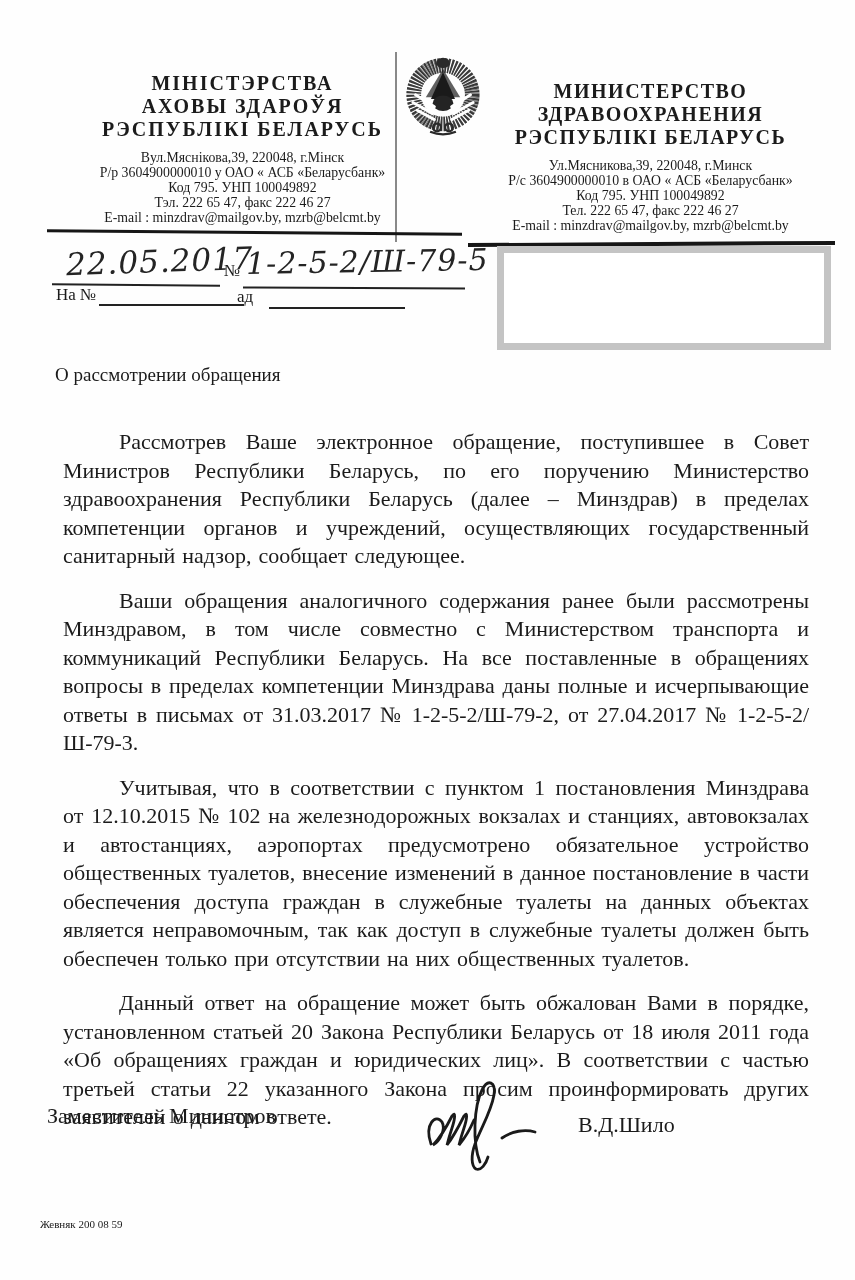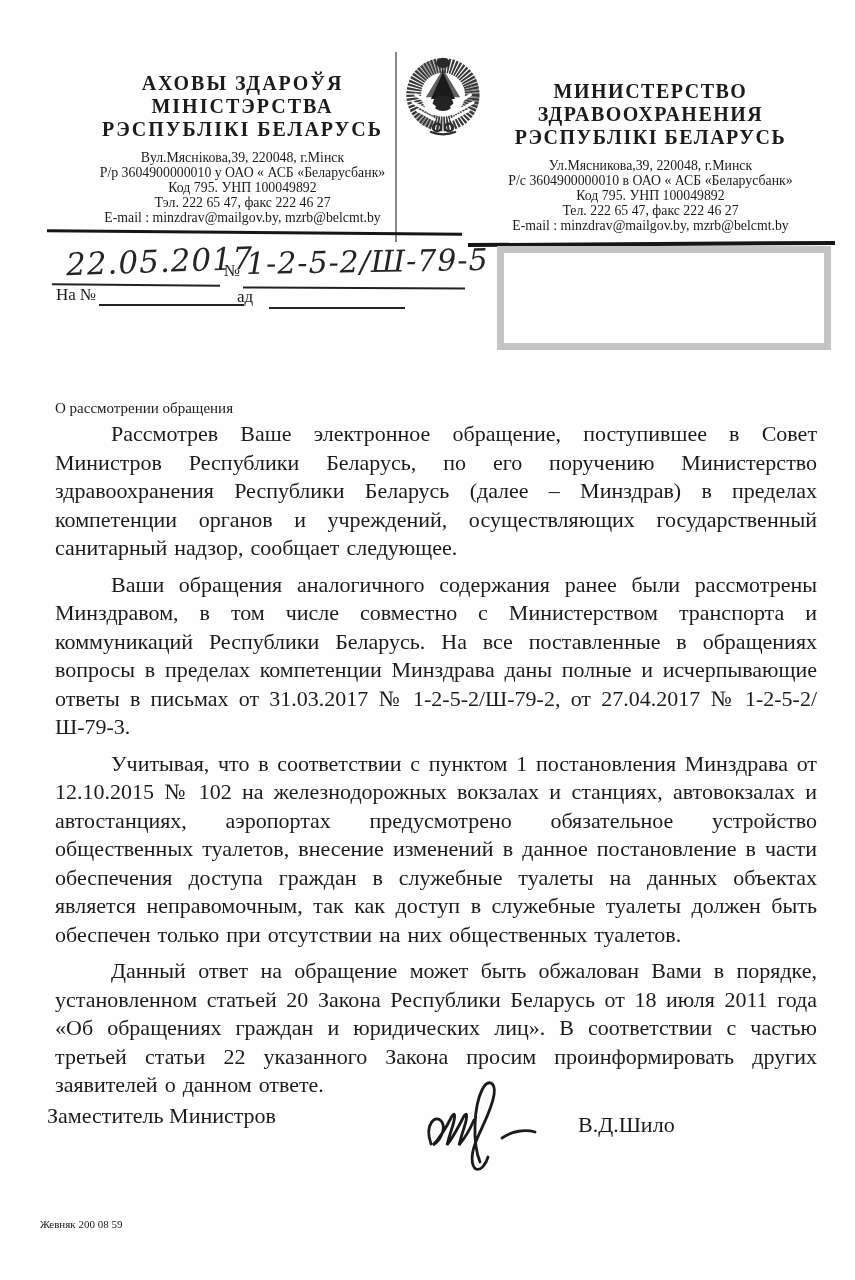--- a/index.html
+++ b/index.html
@@ -43,40 +43,40 @@
   .u1{left:52px;top:284px;width:168px;transform:rotate(0.5deg);}
   .u2{left:243px;top:287px;width:222px;transform:rotate(0.3deg);}
   .u3{left:99px;top:304px;width:145px;}
   .u4{left:269px;top:307px;width:136px;}
 
   .stamp-box{
     left:497px;top:246px;width:320px;height:90px;
     border:7px solid #c4c4c4;background:#fff;
   }
 
-  .subject{left:55px;top:364px;font-size:15px;margin-top:36px;}
+  .subject{left:55px;top:364px;font-size:19px;}
 
   .body{left:47px;top:412px;width:778px;font-size:22px;line-height:28.5px;}
-  .body p{margin:8px;text-indent:56px;text-align:justify;word-spacing:1.5px;}
+  .body p{margin:16px;text-indent:56px;text-align:justify;word-spacing:1.5px;}
 
   .sig-position{left:47px;top:1103px;font-size:22px;}
   .sig-name{left:578px;top:1112px;font-size:22px;}
   .sig-svg{left:418px;top:1070px;width:135px;height:108px;}
 
   .footer{left:40px;top:1218px;font-size:11px;}
 </style>
 </head>
 <body>
 
 <div class="page">
 
   <div class="abs lh lh-left">
     <div class="lh-title">
+      <div class="t-line">МІНІСТЭРСТВА</div>
       <div class="t-line">АХОВЫ  ЗДАРОЎЯ</div>
-      <div class="t-line">МІНІСТЭРСТВА</div>
       <div class="t-line">РЭСПУБЛІКІ БЕЛАРУСЬ</div>
     </div>
     <div class="lh-details">
       <div>Вул.Мяснікова,39, 220048, г.Мінск</div>
       <div>Р/р 3604900000010 у ОАО « АСБ «Беларусбанк»</div>
       <div>Код 795. УНП 100049892</div>
       <div>Тэл. 222 65 47, факс 222 46 27</div>
       <div>E-mail : minzdrav@mailgov.by,  mzrb@belcmt.by</div>
     </div>
   </div>

